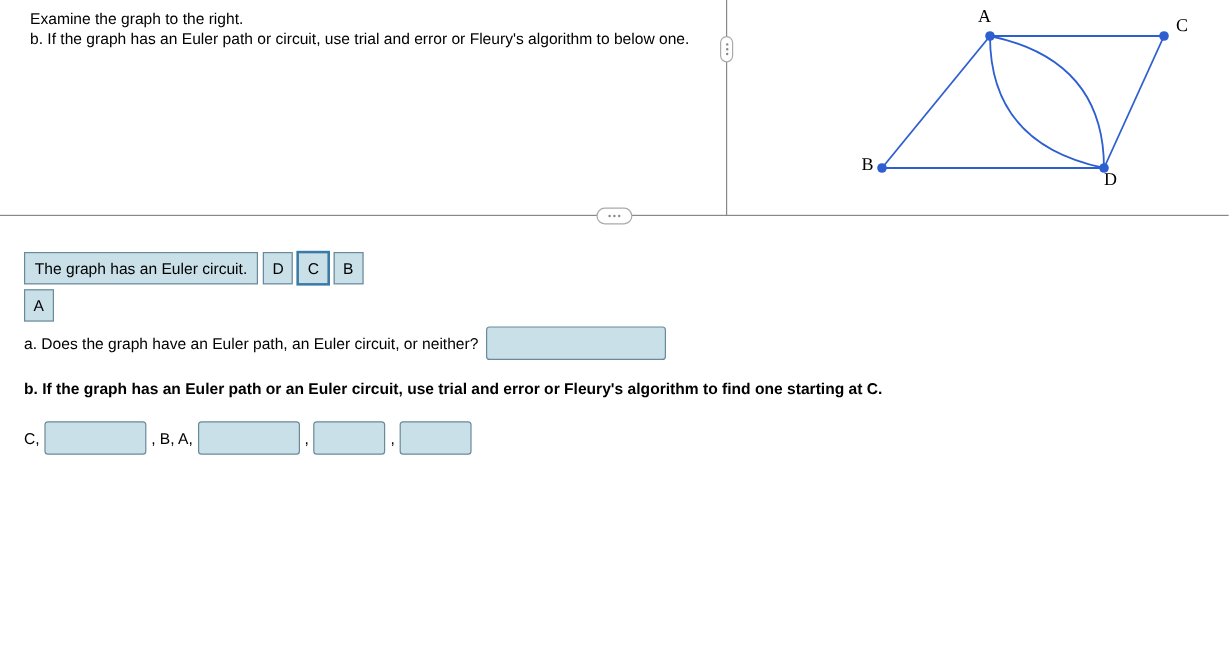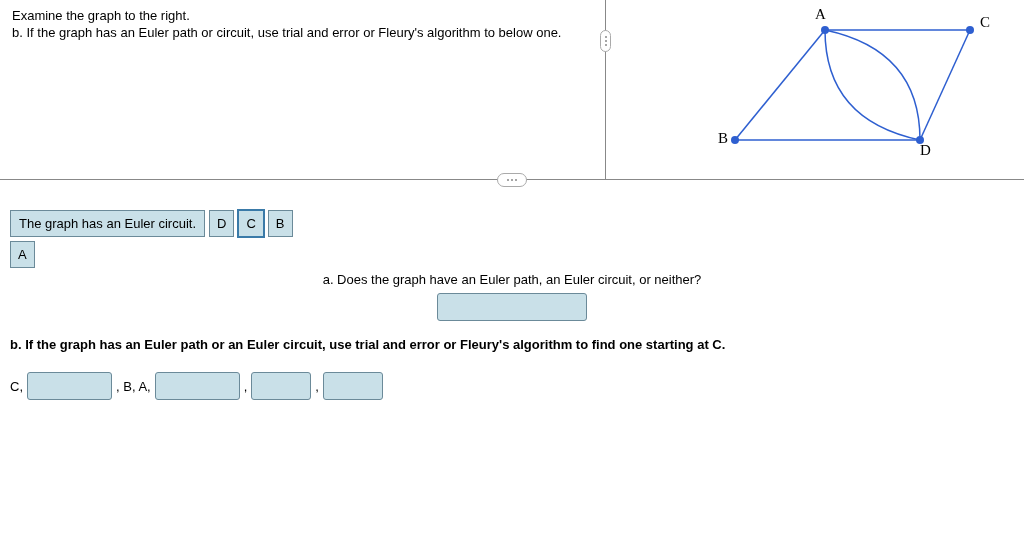--- a/index.html
+++ b/index.html
@@ -10,20 +10,21 @@
     background: #fff;
     width: 1024px;
     height: 557px;
     position: relative;
   }
   .top-section {
     display: flex;
     height: 180px;
     border-bottom: 1px solid #888;
     position: relative;
+    padding-left: 13px;
   }
   .problem-text {
     padding: 8px 12px;
     width: 590px;
     line-height: 1.3;
   }
   .vertical-divider {
     position: absolute;
     left: 605px;
     top: 0;
@@ -72,21 +73,21 @@
     background: #fff;
     z-index: 3;
     display: flex;
     align-items: center;
     justify-content: center;
     gap: 2px;
   }
   .hr-handle span { width: 2px; height: 2px; background: #888; border-radius: 50%; }
 
   .bottom-section {
-    padding: 30px 10px 10px 10px;
+    padding: 30px 10px 10px 20px;
   }
   .drag-bank {
     display: flex;
     flex-wrap: wrap;
     gap: 4px;
     margin-bottom: 4px;
   }
   .drag-item {
     background: #c9e0e8;
     border: 1px solid #6b8a99;
@@ -105,21 +106,20 @@
   }
   .instructions {
     margin: 14px 0 18px 0;
     line-height: 1.3;
   }
   .question-row {
     display: flex;
     align-items: center;
     gap: 6px;
     margin-bottom: 16px;
-    flex-direction: column;
   }
   .drop-box {
     display: inline-block;
     background: #c9e0e8;
     border: 1px solid #6b8a99;
     border-radius: 3px;
     height: 28px;
     vertical-align: middle;
   }
   .drop-wide { width: 150px; }

